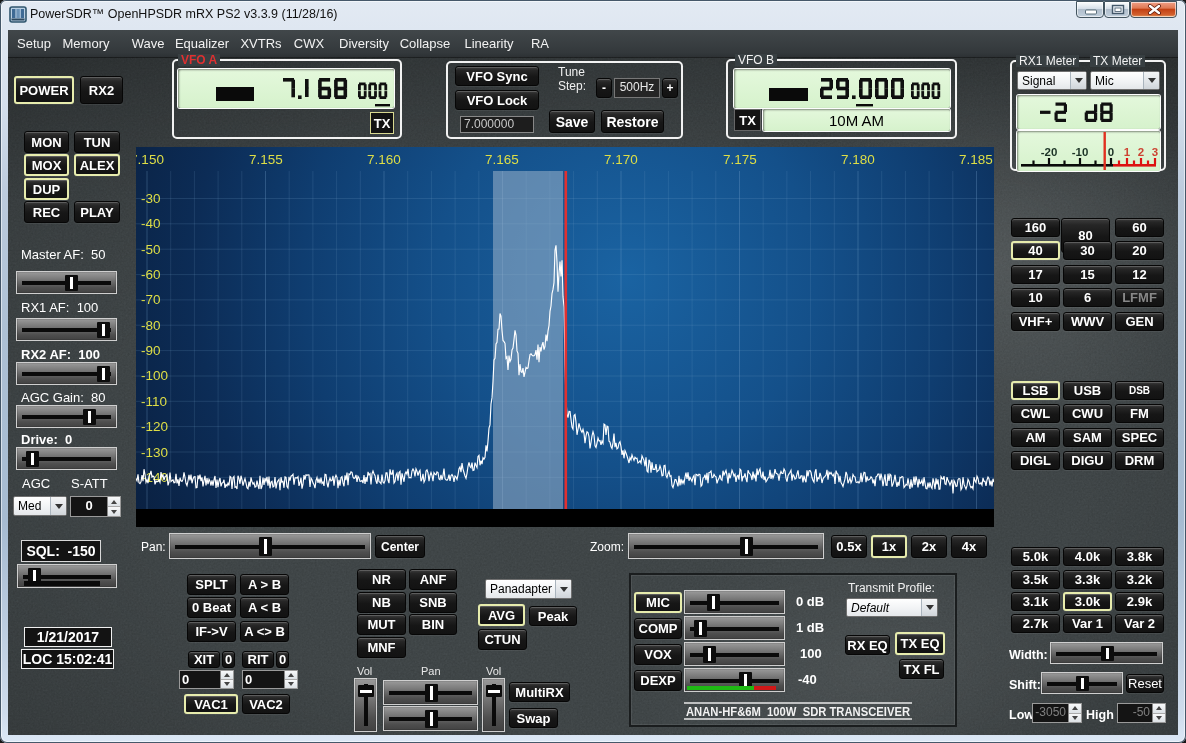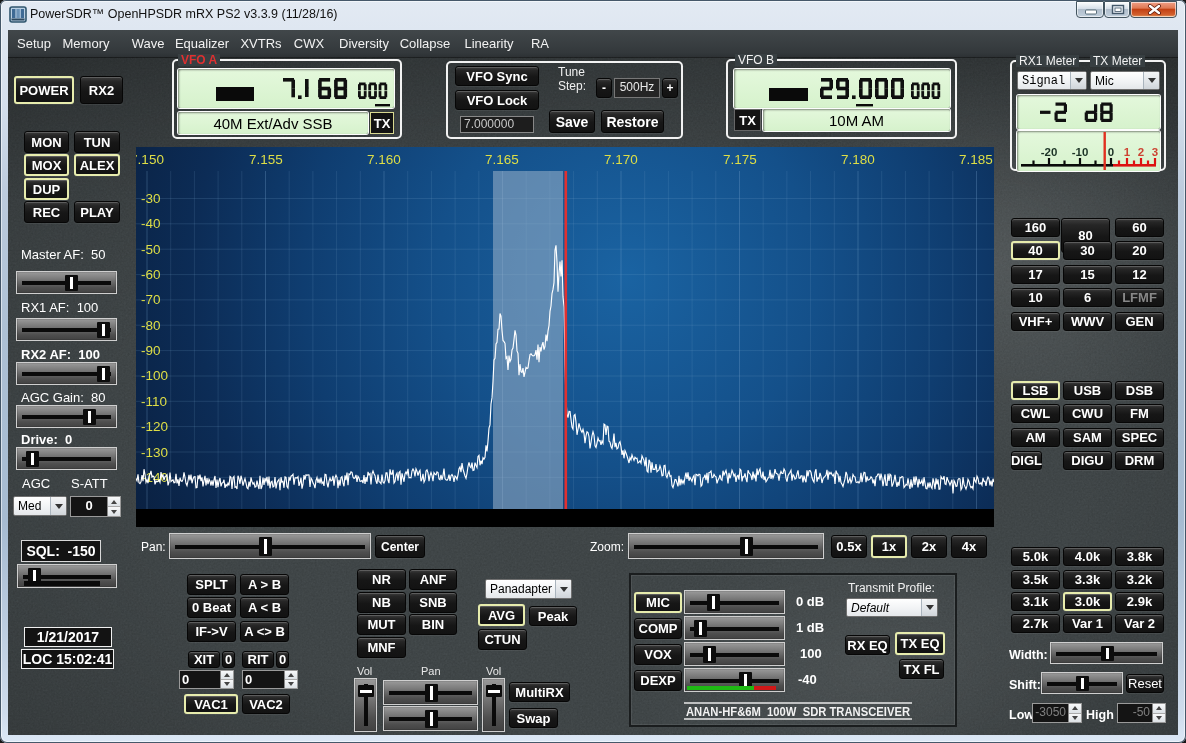--- a/index.html
+++ b/index.html
@@ -225,21 +225,20 @@
         <rect x="190.3" y="22.1" width="2.8" height="6.2" fill="#101010"></rect>
         <rect x="196.1" y="22.1" width="2.8" height="6.2" fill="#101010"></rect>
         <rect x="201.6" y="13.5" width="6.6" height="2.8" fill="#101010"></rect>
         <rect x="201.6" y="27.2" width="6.6" height="2.8" fill="#101010"></rect>
         <rect x="200.6" y="15.2" width="2.8" height="6.2" fill="#101010"></rect>
         <rect x="206.4" y="15.2" width="2.8" height="6.2" fill="#101010"></rect>
         <rect x="200.6" y="22.1" width="2.8" height="6.2" fill="#101010"></rect>
         <rect x="206.4" y="22.1" width="2.8" height="6.2" fill="#101010"></rect>
         <rect x="197" y="35" width="15" height="2.4" fill="#0a0a0a"></rect>
       </svg>
-<div class="grn" style="left:170px;top:82px;width:190px;height:22px;display:flex;align-items:center;justify-content:center;font-size:15px;color:#000">40M Ext/Adv SSB</div>
 <div class="dkbox" style="left:362px;top:82px;width:24px;height:22px;font-size:13px;border:1px solid #d8d890">TX</div>
 <div class="gbx" style="left:438px;top:31px;width:237px;height:78px;border-color:#f2f2f2"></div>
 <div class="btn" style="left:447px;top:36px;width:84px;height:20px;font-size:13px;color:#fff">VFO Sync</div>
 <div class="btn" style="left:447px;top:60px;width:84px;height:20px;font-size:13px;color:#fff">VFO Lock</div>
 <div style="left:452px;top:86px;width:74px;height:17px;background:#1d1d1d;border:1px solid #888;color:#c8c8c8;font-size:12px;line-height:15px;padding-left:3px;position:absolute">7.000000</div>
 <div class="lb" style="left:550px;top:35px;font-size:12px;color:#f0f0f0;font-weight:normal;">Tune</div>
 <div class="lb" style="left:550px;top:49px;font-size:12px;color:#f0f0f0;font-weight:normal;">Step:</div>
 <div class="btn" style="left:588px;top:48px;width:16px;height:20px;font-size:12px;color:#fff">-</div>
 <div style="left:606px;top:48px;width:46px;height:20px;background:#252525;border:1px solid #777;color:#e8e8e8;font-size:12px;line-height:17px;text-align:center;position:absolute">500Hz</div>
 <div class="btn" style="left:654px;top:48px;width:16px;height:20px;font-size:12px;color:#fff">+</div>
@@ -298,21 +297,21 @@
         <rect x="203.4" y="15.2" width="2.8" height="6.2" fill="#101010"></rect>
         <rect x="197.6" y="22.1" width="2.8" height="6.2" fill="#101010"></rect>
         <rect x="203.4" y="22.1" width="2.8" height="6.2" fill="#101010"></rect>
         <rect x="122" y="35" width="17" height="2.4" fill="#0a0a0a"></rect>
       </svg>
 <div class="dkbox" style="left:726px;top:79px;width:27px;height:22px;font-size:13px;border:1px solid #666">TX</div>
 <div class="grn" style="left:755px;top:79px;width:187px;height:22px;display:flex;align-items:center;justify-content:center;font-size:15px;color:#000">10M AM</div>
 <div class="gbx" style="left:1002px;top:30px;width:156px;height:111px;border-color:#f2f2f2"></div>
 <div class="glab" style="left:1008px;top:25px;color:#f2f2f2">RX1 Meter</div>
 <div class="glab" style="left:1082px;top:25px;color:#f2f2f2">TX Meter</div>
-<div class="cmb" style="left:1009px;top:41px;width:70px;height:19px;font-family:Liberation Mono, monospace;">
+<div class="cmb" style="left:1009px;top:41px;width:70px;height:19px;">
         <span style="font-size:12px">Signal</span>
         <div class="cmbb">
           <div class="arr"></div>
         </div>
       </div>
 <div class="cmb" style="left:1082px;top:41px;width:70px;height:19px;">
         <span style="font-size:12px">Mic</span>
         <div class="cmbb">
           <div class="arr"></div>
         </div>
@@ -372,28 +371,28 @@
 <div class="btn" style="left:1055px;top:235px;width:49px;height:19px;font-size:13px;color:#fff">15</div>
 <div class="btn" style="left:1107px;top:235px;width:49px;height:19px;font-size:13px;color:#fff">12</div>
 <div class="btn" style="left:1003px;top:258px;width:49px;height:19px;font-size:13px;color:#fff">10</div>
 <div class="btn" style="left:1055px;top:258px;width:49px;height:19px;font-size:13px;color:#fff">6</div>
 <div class="btn" style="left:1107px;top:258px;width:49px;height:19px;font-size:13px;color:#888">LFMF</div>
 <div class="btn" style="left:1003px;top:282px;width:49px;height:19px;font-size:13px;color:#fff">VHF+</div>
 <div class="btn" style="left:1055px;top:282px;width:49px;height:19px;font-size:13px;color:#fff">WWV</div>
 <div class="btn" style="left:1107px;top:282px;width:49px;height:19px;font-size:13px;color:#fff">GEN</div>
 <div class="btn sel" style="left:1003px;top:351px;width:49px;height:19px;font-size:13px;color:#fff">LSB</div>
 <div class="btn" style="left:1055px;top:351px;width:49px;height:19px;font-size:13px;color:#fff">USB</div>
-<div class="btn" style="left:1107px;top:351px;width:49px;height:19px;font-size:13px;color:#fff">DSB</div>
+<div class="btn" style="left:1107px;top:351px;width:49px;height:19px;font-size:10px;color:#fff">DSB</div>
 <div class="btn" style="left:1003px;top:374px;width:49px;height:19px;font-size:13px;color:#fff">CWL</div>
 <div class="btn" style="left:1055px;top:374px;width:49px;height:19px;font-size:13px;color:#fff">CWU</div>
 <div class="btn" style="left:1107px;top:374px;width:49px;height:19px;font-size:13px;color:#fff">FM</div>
 <div class="btn" style="left:1003px;top:398px;width:49px;height:19px;font-size:13px;color:#fff">AM</div>
 <div class="btn" style="left:1055px;top:398px;width:49px;height:19px;font-size:13px;color:#fff">SAM</div>
 <div class="btn" style="left:1107px;top:398px;width:49px;height:19px;font-size:13px;color:#fff">SPEC</div>
-<div class="btn" style="left:1003px;top:421px;width:31px;height:19px;font-size:13px;color:#fff">DIGL</div>
+<div class="btn" style="left:1003px;top:421px;width:49px;height:19px;font-size:13px;color:#fff">DIGL</div>
 <div class="btn" style="left:1055px;top:421px;width:49px;height:19px;font-size:13px;color:#fff">DIGU</div>
 <div class="btn" style="left:1107px;top:421px;width:49px;height:19px;font-size:13px;color:#fff">DRM</div>
 <div class="btn" style="left:1003px;top:517px;width:49px;height:19px;font-size:13px;color:#fff">5.0k</div>
 <div class="btn" style="left:1055px;top:517px;width:49px;height:19px;font-size:13px;color:#fff">4.0k</div>
 <div class="btn" style="left:1107px;top:517px;width:49px;height:19px;font-size:13px;color:#fff">3.8k</div>
 <div class="btn" style="left:1003px;top:540px;width:49px;height:19px;font-size:13px;color:#fff">3.5k</div>
 <div class="btn" style="left:1055px;top:540px;width:49px;height:19px;font-size:13px;color:#fff">3.3k</div>
 <div class="btn" style="left:1107px;top:540px;width:49px;height:19px;font-size:13px;color:#fff">3.2k</div>
 <div class="btn" style="left:1003px;top:562px;width:49px;height:19px;font-size:13px;color:#fff">3.1k</div>
 <div class="btn sel" style="left:1055px;top:562px;width:49px;height:19px;font-size:13px;color:#fff">3.0k</div>

